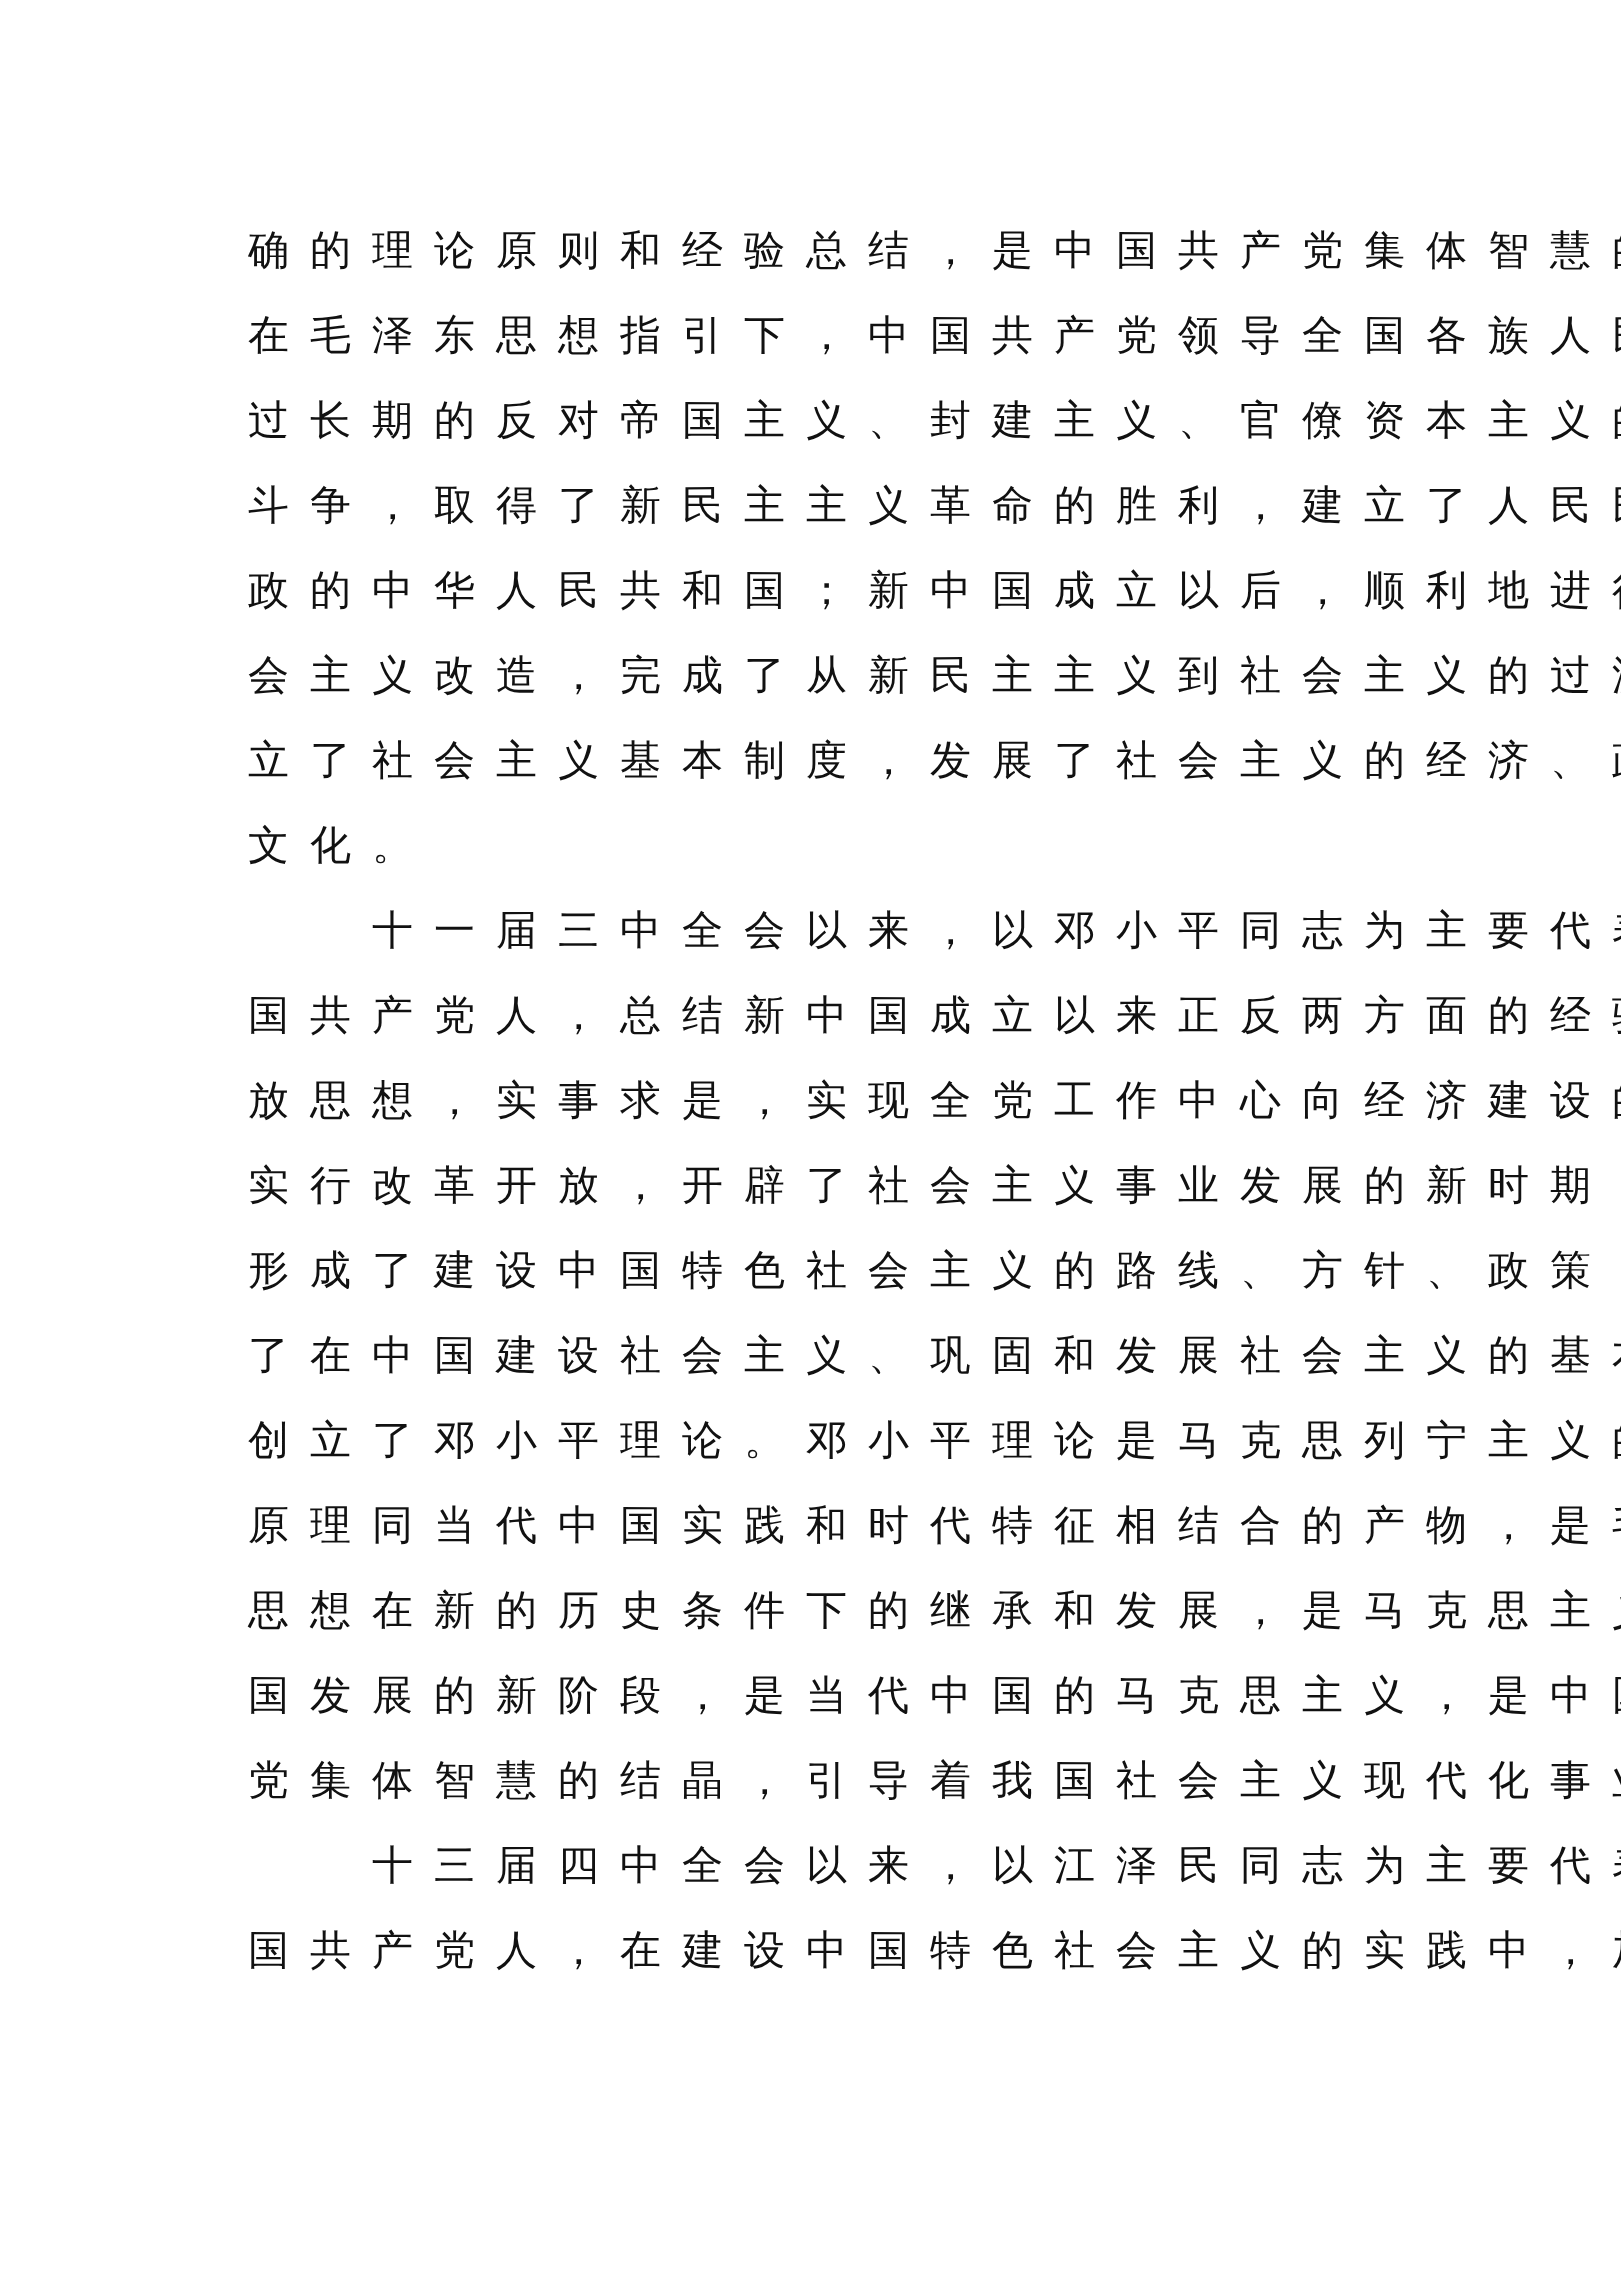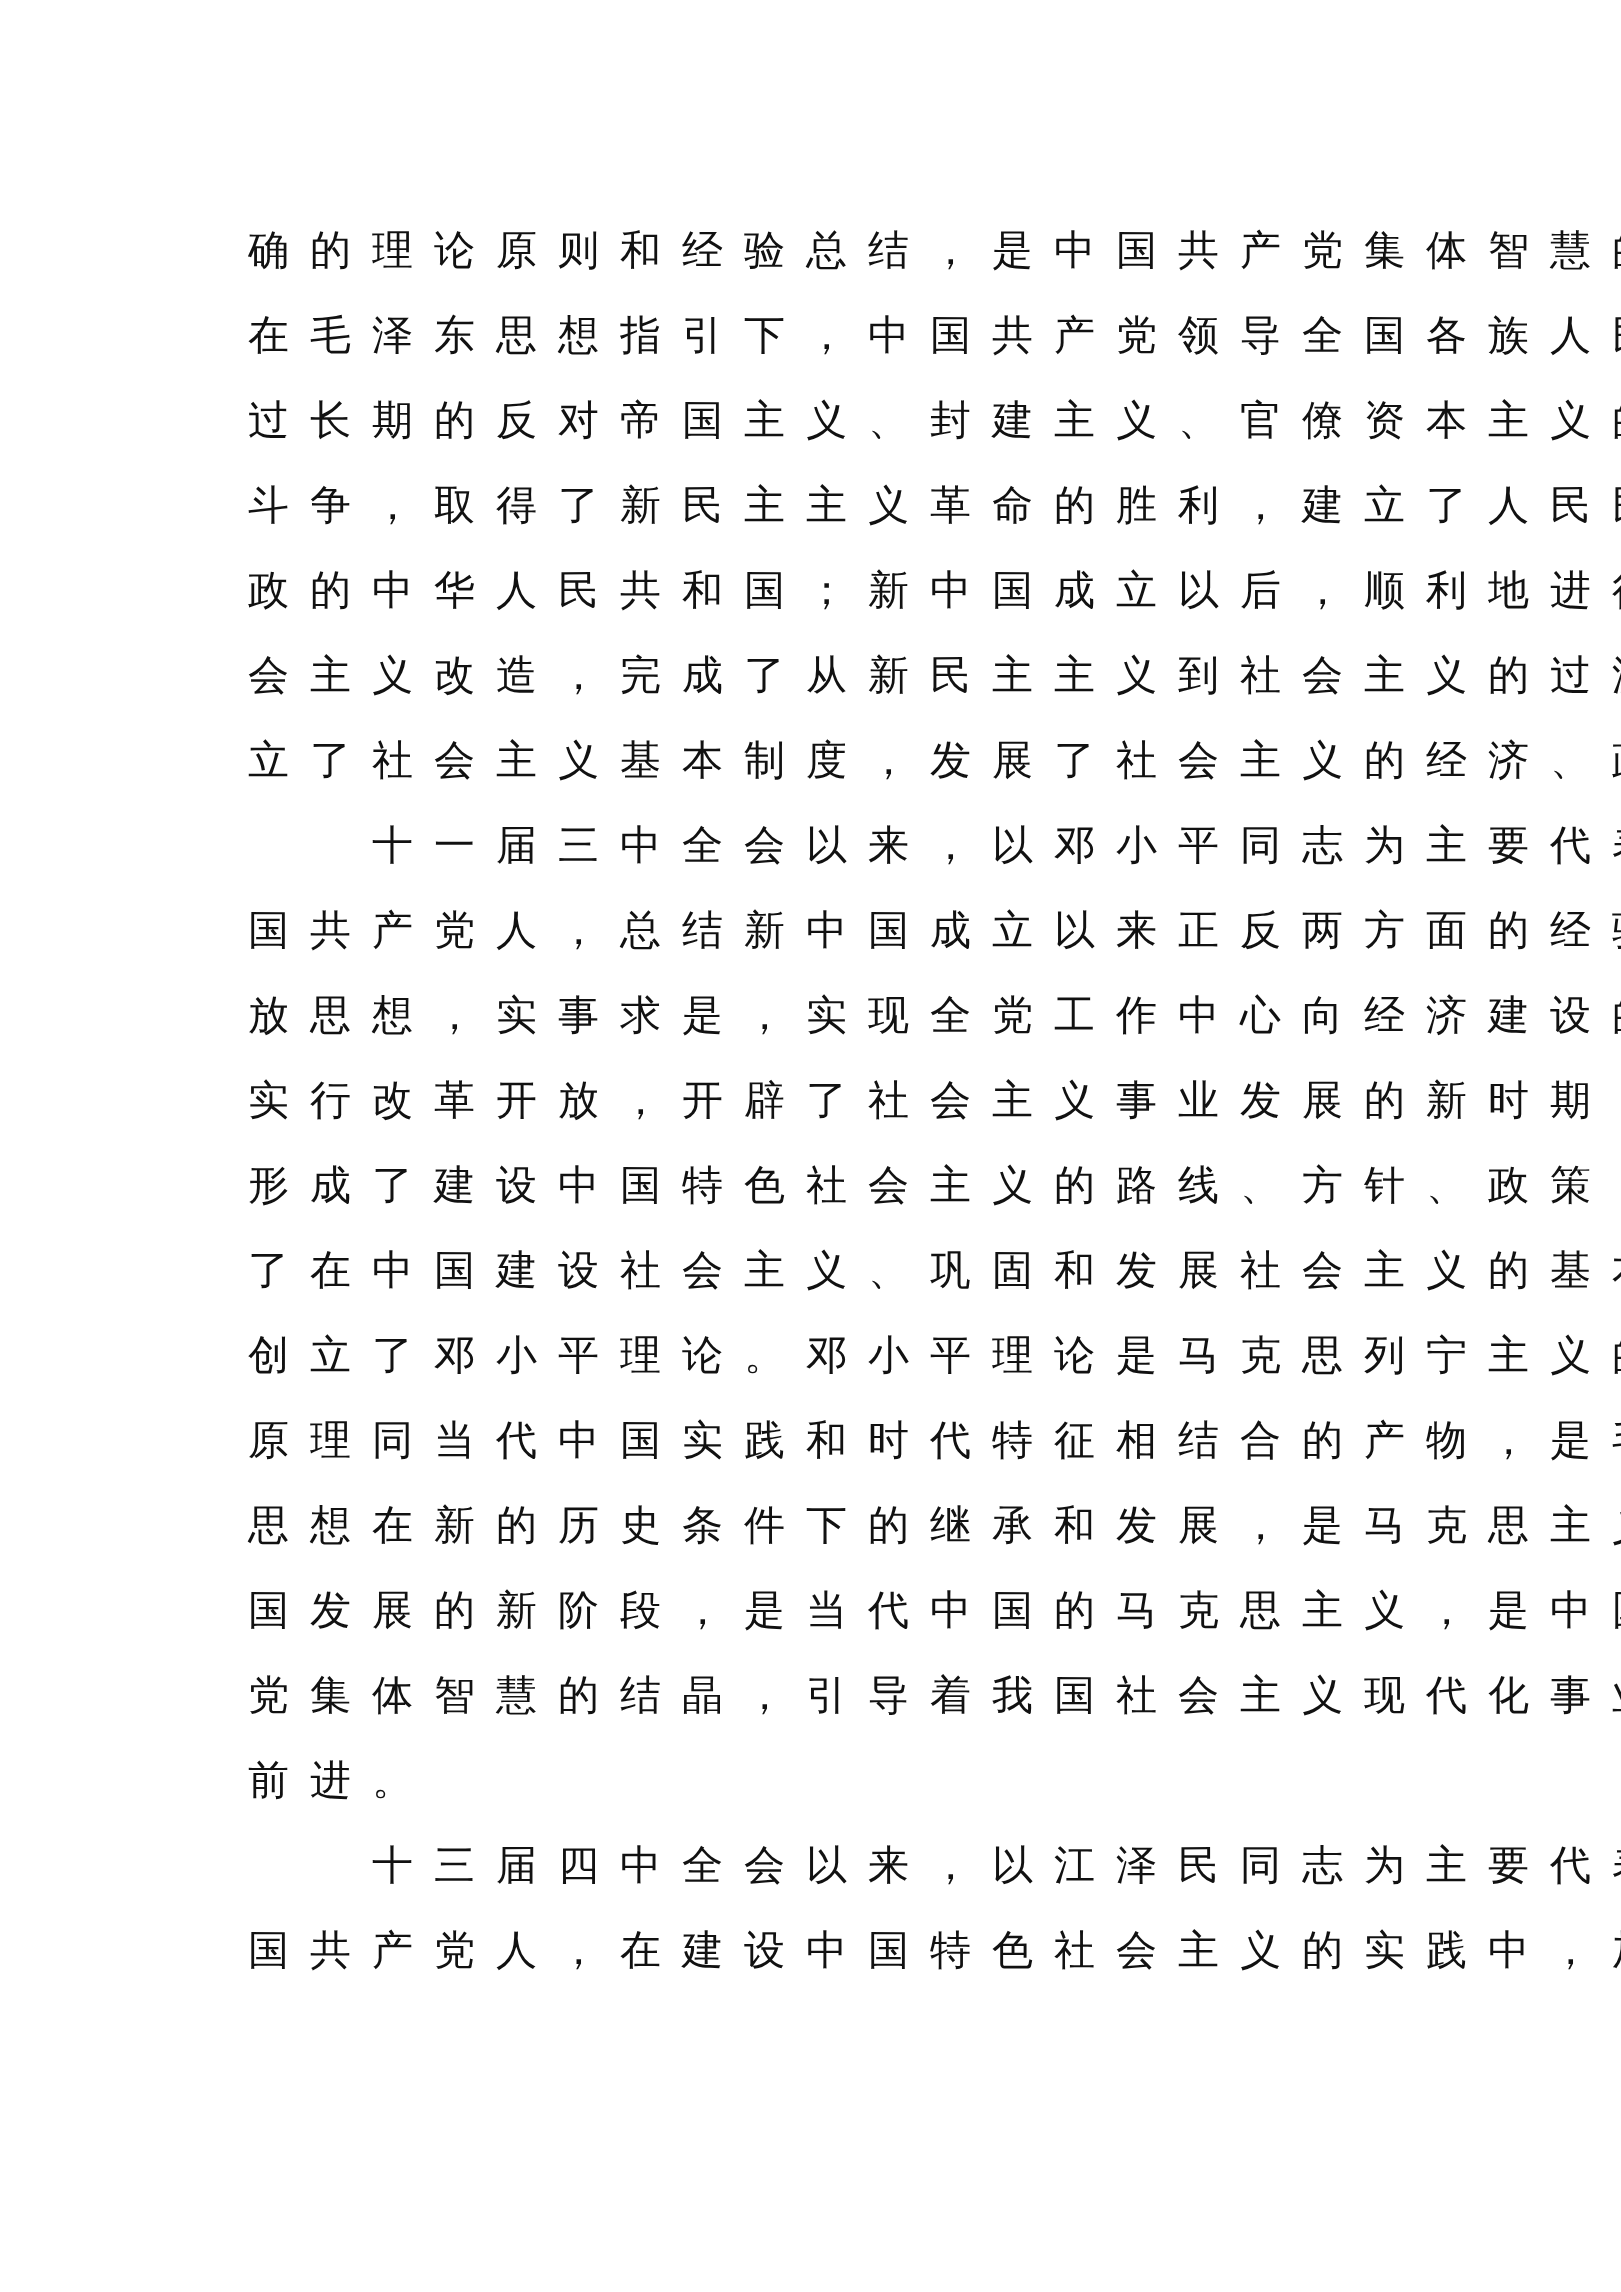--- a/index.html
+++ b/index.html
@@ -47,35 +47,35 @@
   <div class="body-text">
 
     <div class="paragraph">
       <div class="line">确的理论原则和经验总结，是中国共产党集体智慧的结晶</div>
       <div class="line">在毛泽东思想指引下，中国共产党领导全国各族人民，经</div>
       <div class="line">过长期的反对帝国主义、封建主义、官僚资本主义的革命</div>
       <div class="line">斗争，取得了新民主主义革命的胜利，建立了人民民主专</div>
       <div class="line">政的中华人民共和国；新中国成立以后，顺利地进行了社</div>
       <div class="line">会主义改造，完成了从新民主主义到社会主义的过渡，确</div>
       <div class="line">立了社会主义基本制度，发展了社会主义的经济、政治和</div>
+      <div class="line">文化。</div>
     </div>
 
     <div class="paragraph">
       <div class="line indent">十一届三中全会以来，以邓小平同志为主要代表的中</div>
       <div class="line">国共产党人，总结新中国成立以来正反两方面的经验，解</div>
       <div class="line">放思想，实事求是，实现全党工作中心向经济建设的转移</div>
       <div class="line">实行改革开放，开辟了社会主义事业发展的新时期，逐步</div>
       <div class="line">形成了建设中国特色社会主义的路线、方针、政策，阐明</div>
       <div class="line">了在中国建设社会主义、巩固和发展社会主义的基本问题</div>
       <div class="line">创立了邓小平理论。邓小平理论是马克思列宁主义的基本</div>
       <div class="line">原理同当代中国实践和时代特征相结合的产物，是毛泽东</div>
       <div class="line">思想在新的历史条件下的继承和发展，是马克思主义在中</div>
       <div class="line">国发展的新阶段，是当代中国的马克思主义，是中国共产</div>
       <div class="line">党集体智慧的结晶，引导着我国社会主义现代化事业不断</div>
-      <div class="line">前进。</div>
     </div>
 
     <div class="paragraph">
       <div class="line indent">十三届四中全会以来，以江泽民同志为主要代表的中</div>
       <div class="line">国共产党人，在建设中国特色社会主义的实践中，加深了</div>
     </div>
 
   </div>
 </div>
 

